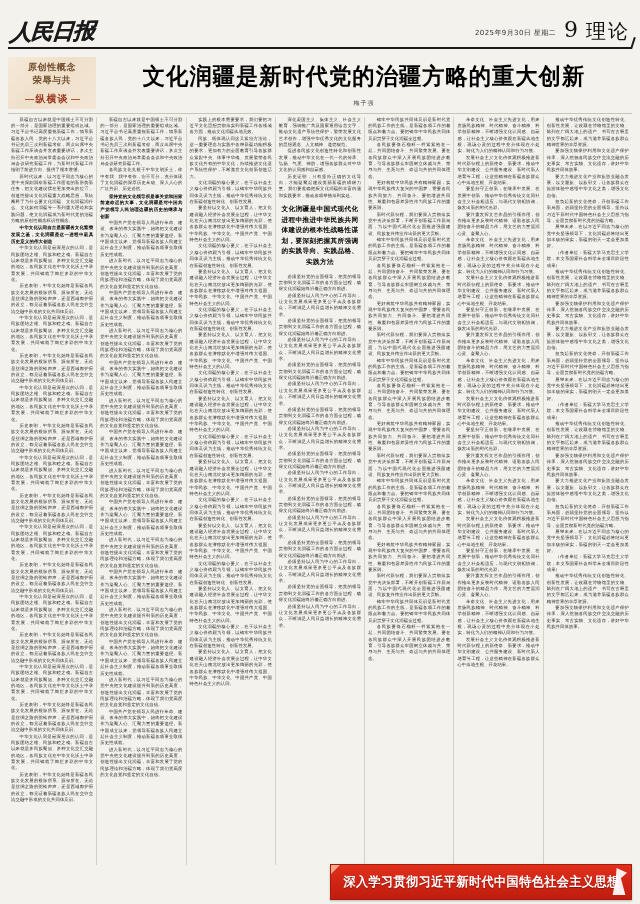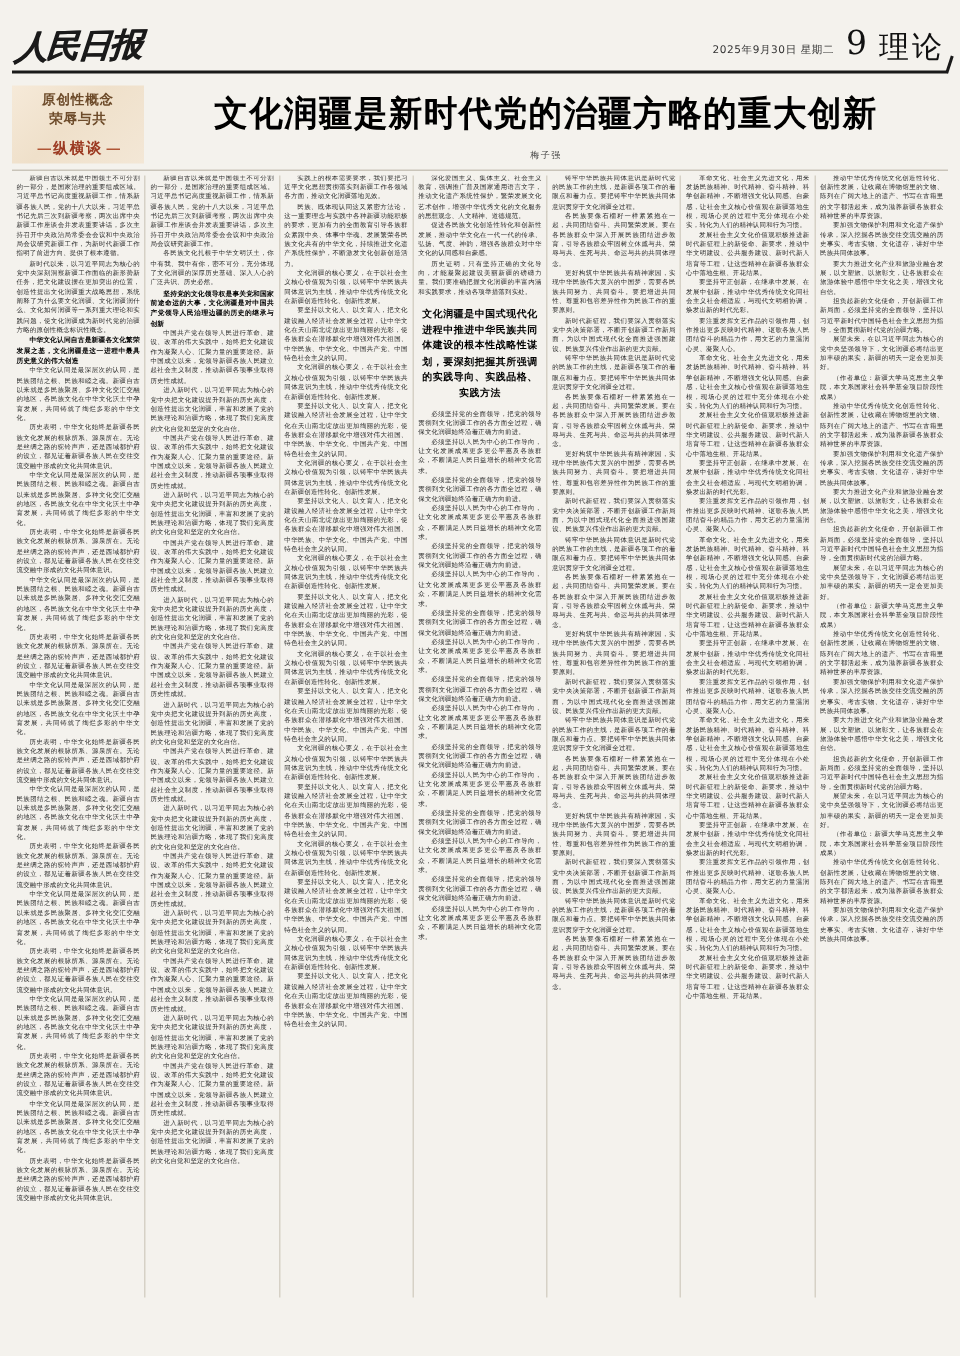--- a/index.html
+++ b/index.html
@@ -343,14 +343,22 @@
         <p class="para">要加强文物保护利用和文化遗产保护传承，深入挖掘各民族交往交流交融的历史事实、考古实物、文化遗存，讲好中华民族共同体故事。</p>
         <p class="para">要大力推进文化产业和旅游业融合发展，以文塑旅、以旅彰文，让各族群众在旅游体验中感悟中华文化之美，增强文化自信。</p>
         <p class="para">担负起新的文化使命，开创新疆工作新局面，必须坚持党的全面领导，坚持以习近平新时代中国特色社会主义思想为指导，全面贯彻新时代党的治疆方略。</p>
         <p class="para">展望未来，在以习近平同志为核心的党中央坚强领导下，文化润疆必将结出更加丰硕的果实，新疆的明天一定会更加美好。</p>
         <p class="para">（作者单位：新疆大学马克思主义学院，本文系国家社会科学基金项目阶段性成果）</p>
         <p class="para">推动中华优秀传统文化创造性转化、创新性发展，让收藏在博物馆里的文物、陈列在广阔大地上的遗产、书写在古籍里的文字都活起来，成为滋养新疆各族群众精神世界的丰厚资源。</p>
         <p class="para">要加强文物保护利用和文化遗产保护传承，深入挖掘各民族交往交流交融的历史事实、考古实物、文化遗存，讲好中华民族共同体故事。</p>
       </div>
     </div>
 
+  <div class="bottom">
+    <div class="bottom-spacer"></div>
+    <div class="banner">
+      <div class="banner-corner"></div>
+      <div class="banner-text">深入学习贯彻习近平新时代中国特色社会主义思想</div>
+      <div class="banner-flag"></div>
+    </div>
+  </div>
 
 </div>
 
 </body></html>

